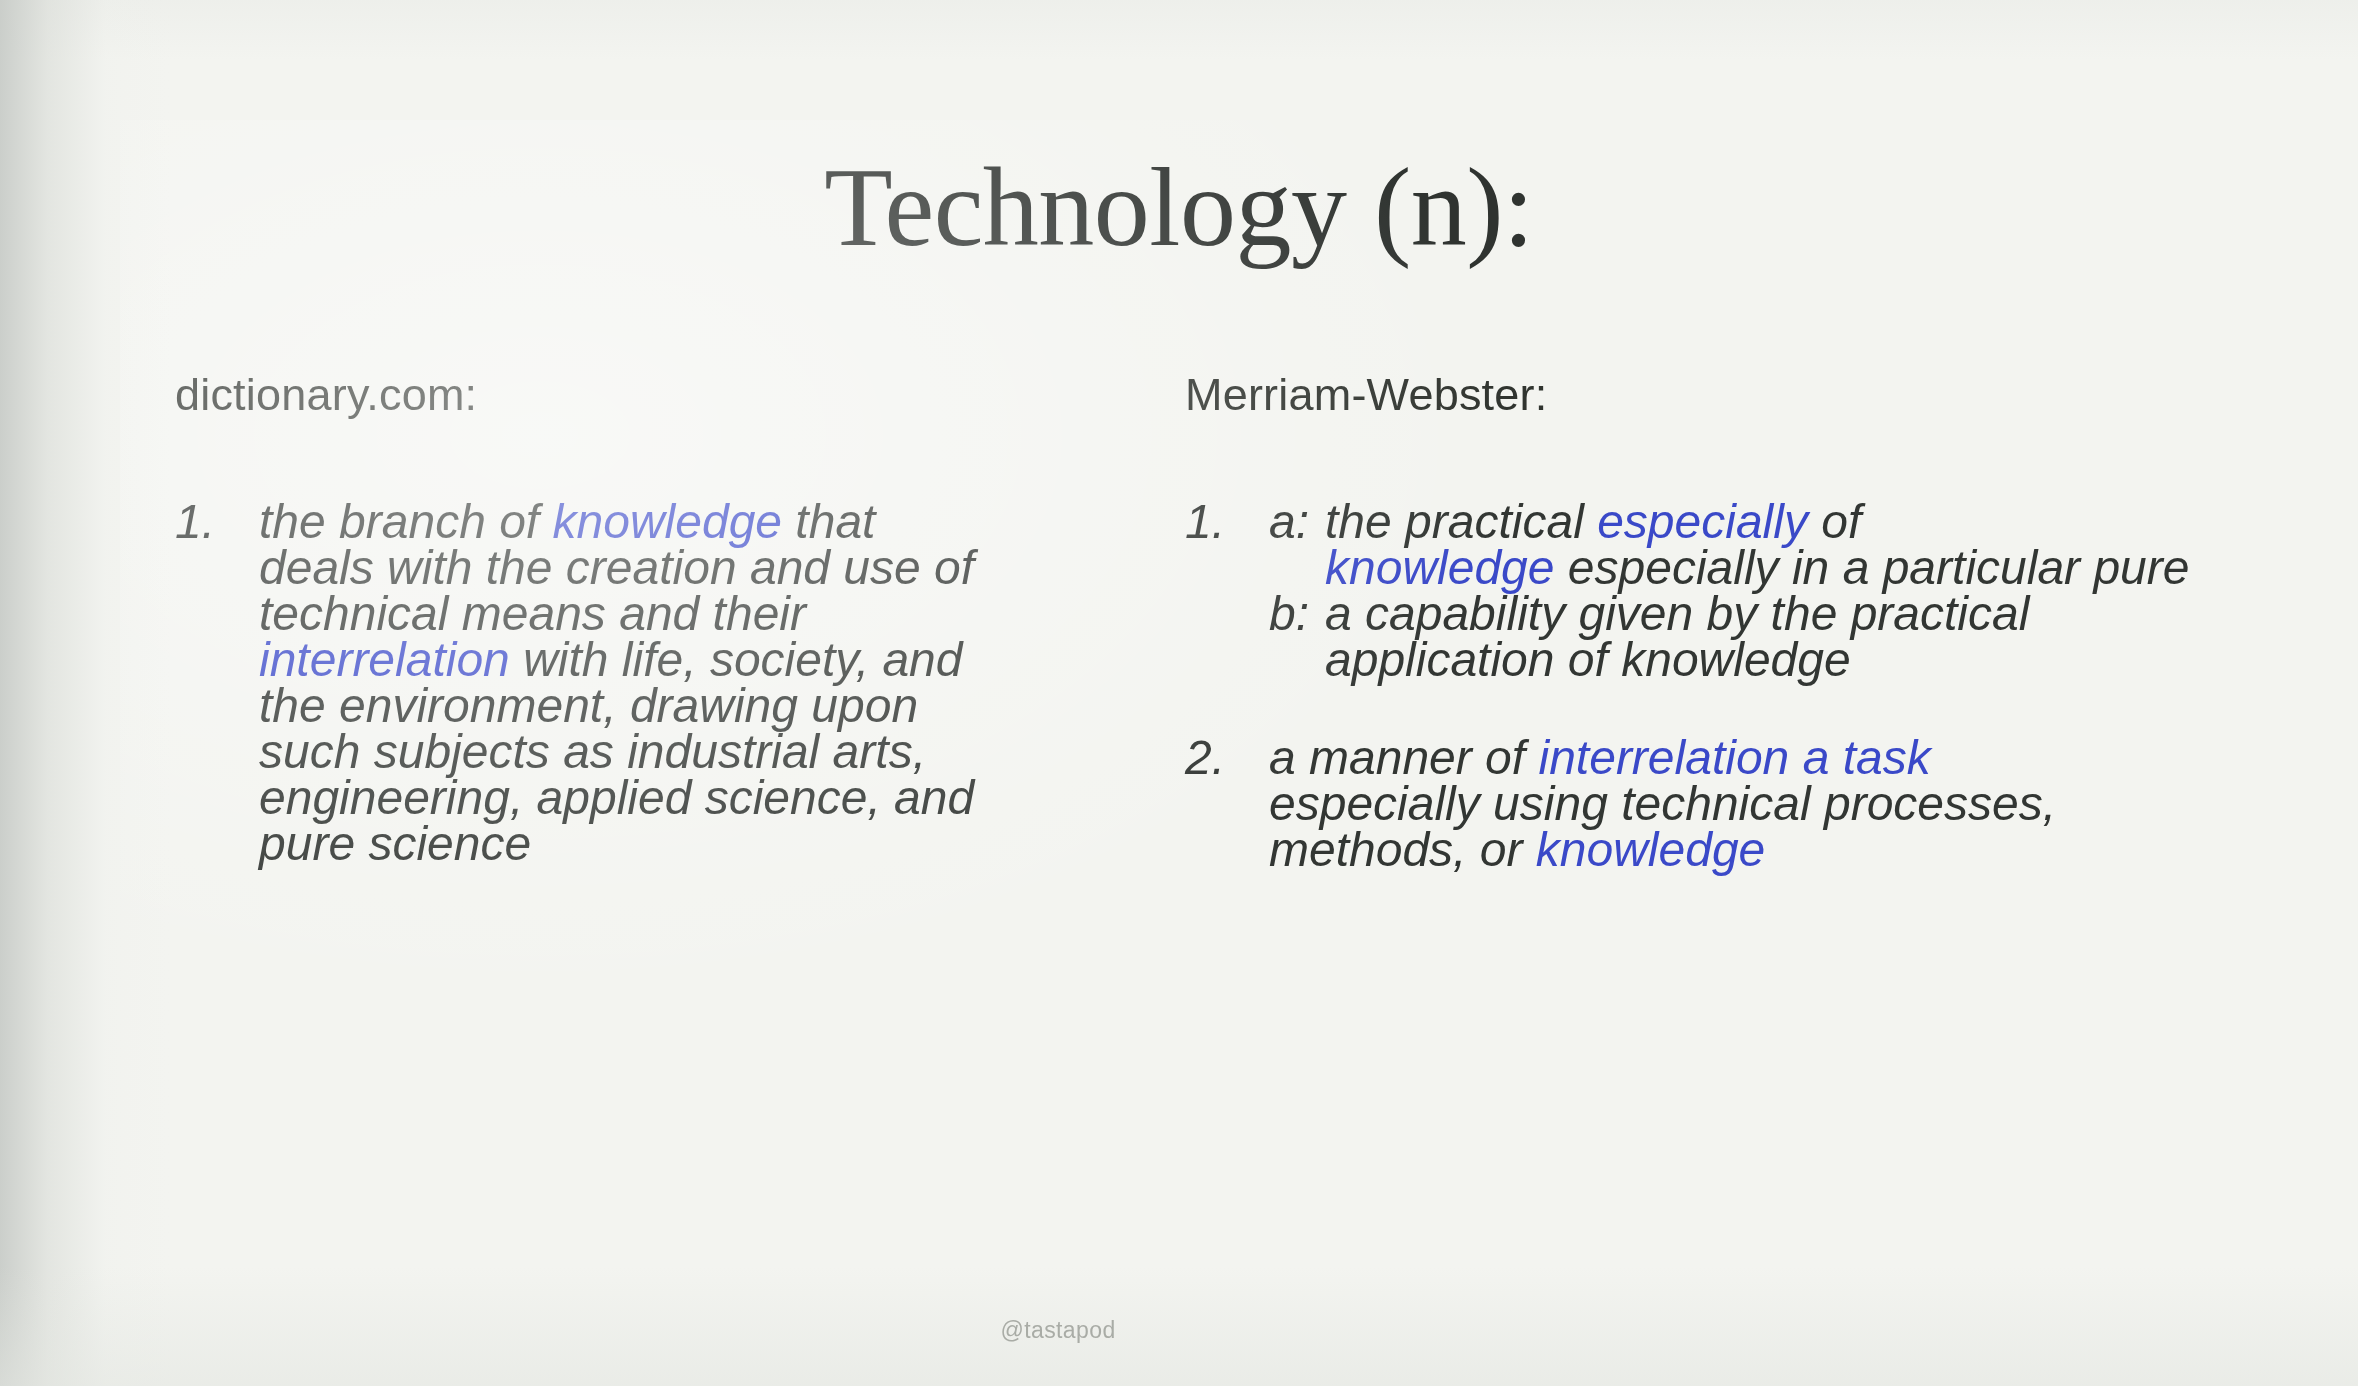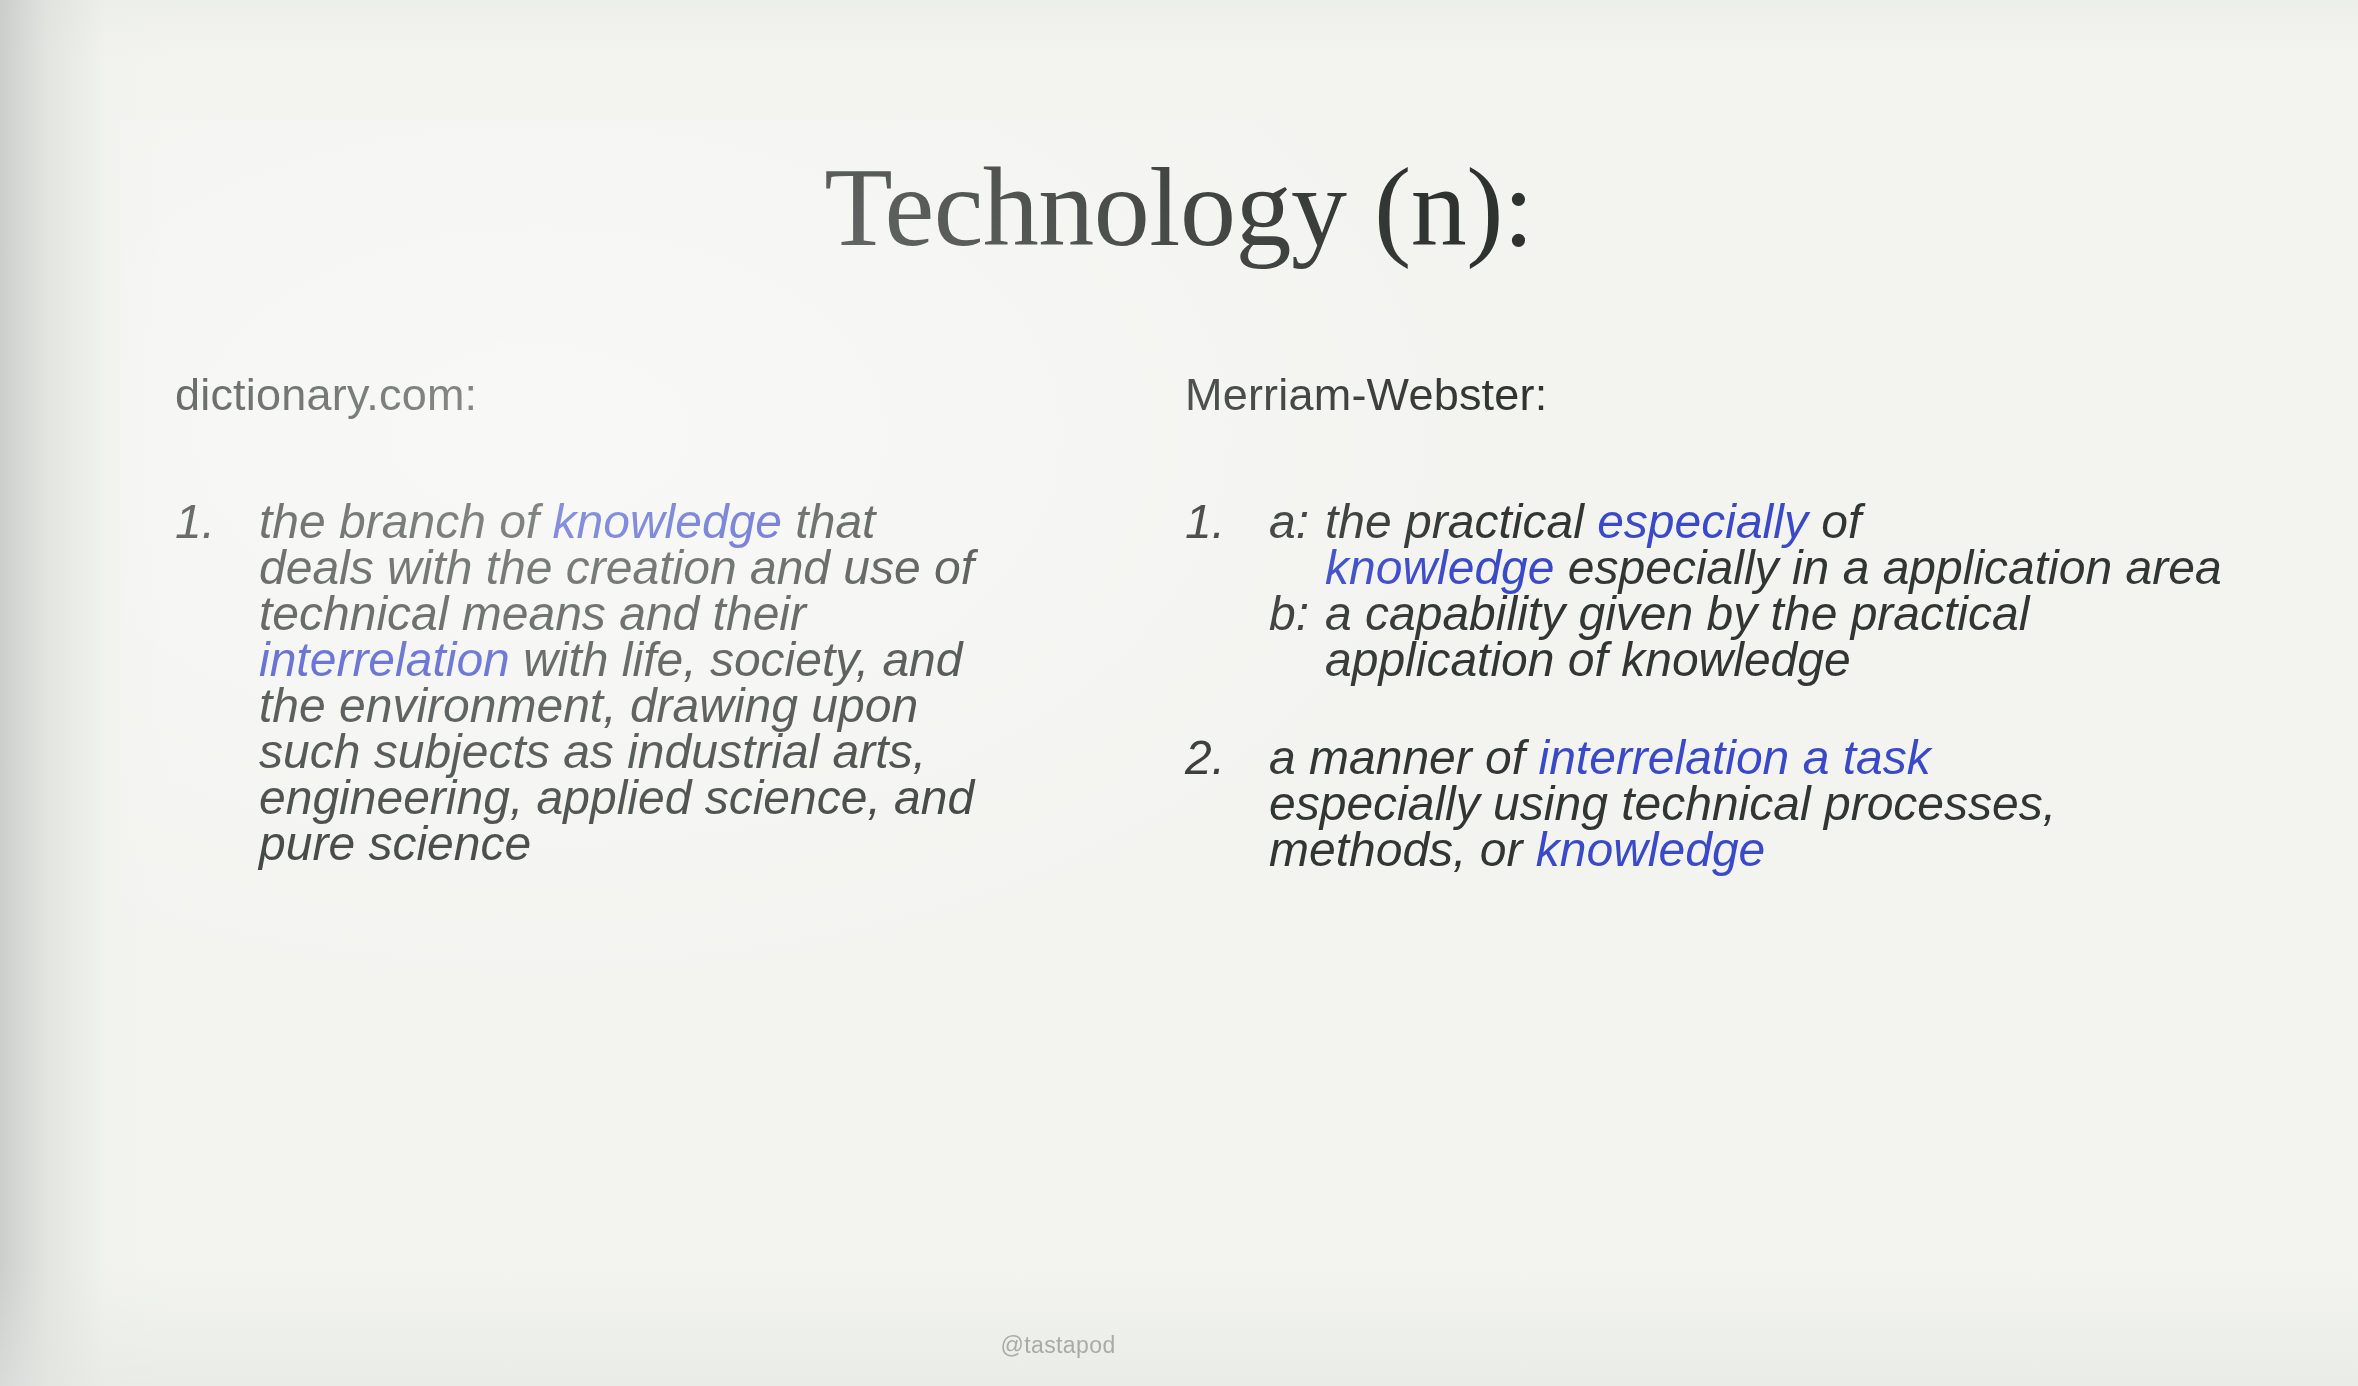--- a/index.html
+++ b/index.html
@@ -162,21 +162,21 @@
     min-width: 56px;
   }
 
   .hl { color: #3a49c8; }
   .plain { color: #323633; }
 
   
   .handle {
     position: absolute;
     left: 0;
-    bottom: 27px;
+    bottom: 42px;
     width: 2116px;
     text-align: center;
     font-family: "Liberation Sans", sans-serif;
     font-size: 23px;
     font-weight: 400;
     color: #a9aca6;
     letter-spacing: 0.4px;
     z-index: 6;
   }
 </style>
@@ -213,21 +213,21 @@
         </ol>
     </div>
 
     <div class="column right">
       <div class="col-heading">Merriam-Webster:</div>
       <ol class="deflist">
           <li class="defitem">
             <span class="defmarker">1.</span>
             <div class="defbody">
               <span class="defline"><span class="plain sublabel">a:</span><span class="plain">the practical </span><span class="hl">especially</span><span class="plain"> of</span></span>
-              <span class="defline" style="padding-left: 56px;"><span class="hl">knowledge</span><span class="plain"> especially in a application area</span></span>
+              <span class="defline" style="padding-left: 56px;"><span class="hl">knowledge</span><span class="plain"> especially in a particular pure</span></span>
               <span class="defline"><span class="plain sublabel">b:</span><span class="plain">a capability given by the practical</span></span>
               <span class="defline" style="padding-left: 56px;"><span class="plain">application of knowledge</span></span>
             </div>
           </li>
           <li class="defitem">
             <span class="defmarker">2.</span>
             <div class="defbody">
               <span class="defline"><span class="plain">a manner of </span><span class="hl">interrelation a task</span></span>
               <span class="defline"><span class="plain">especially using technical processes,</span></span>
               <span class="defline"><span class="plain">methods, or </span><span class="hl">knowledge</span></span>

